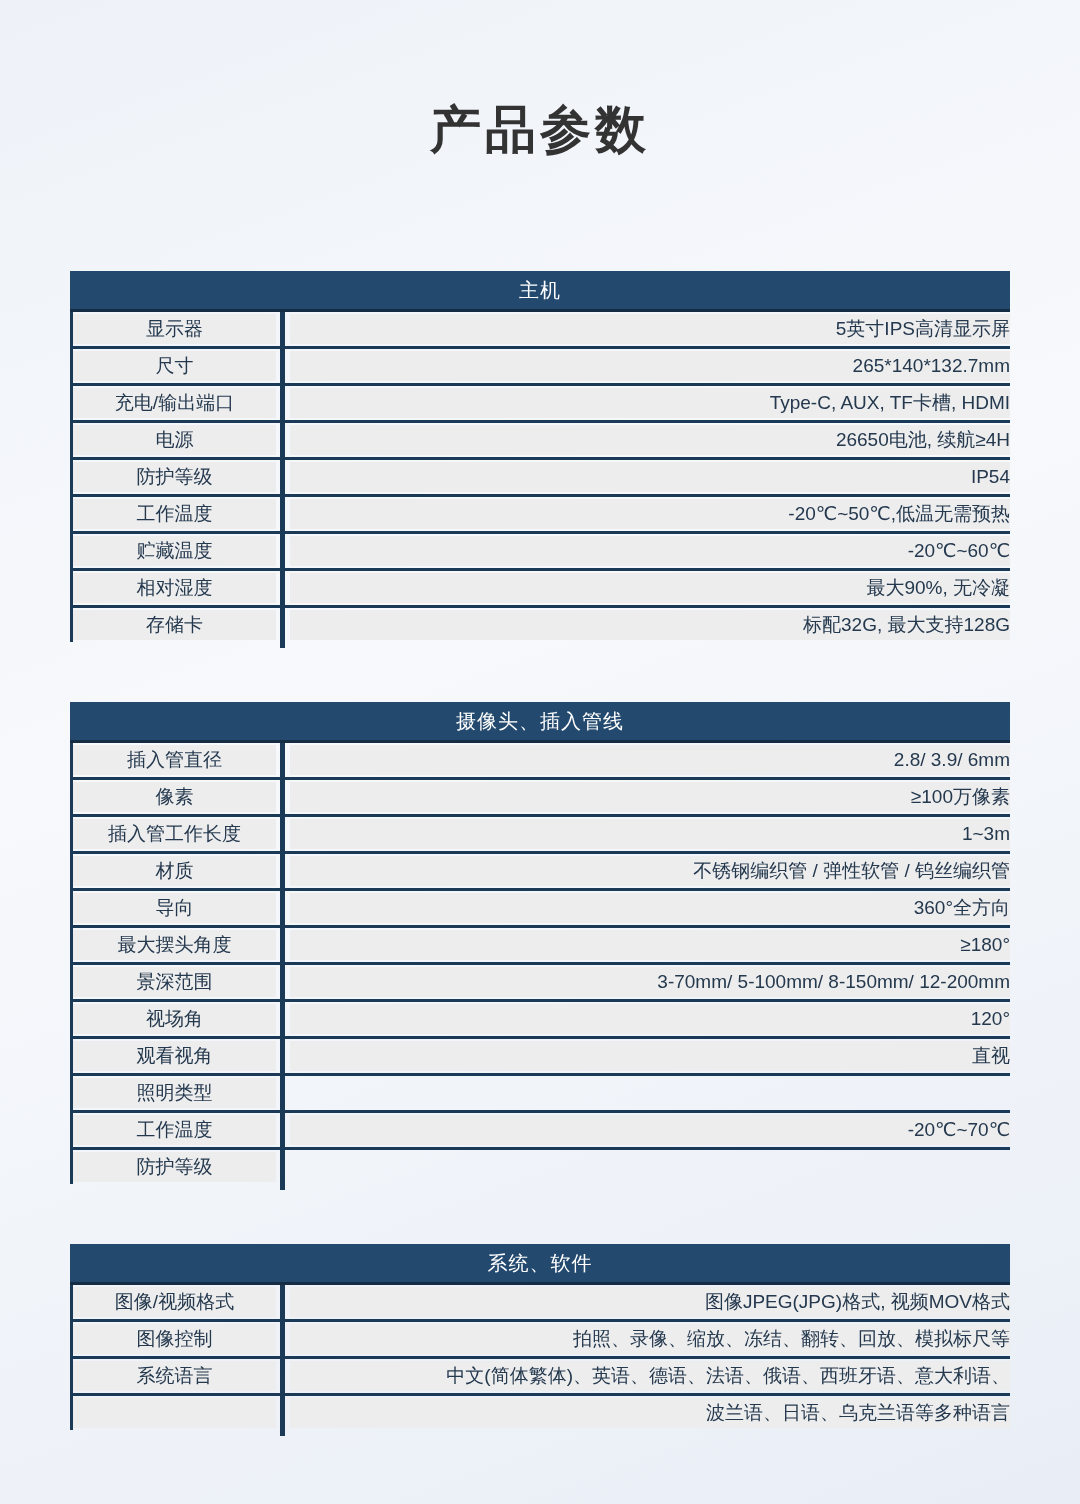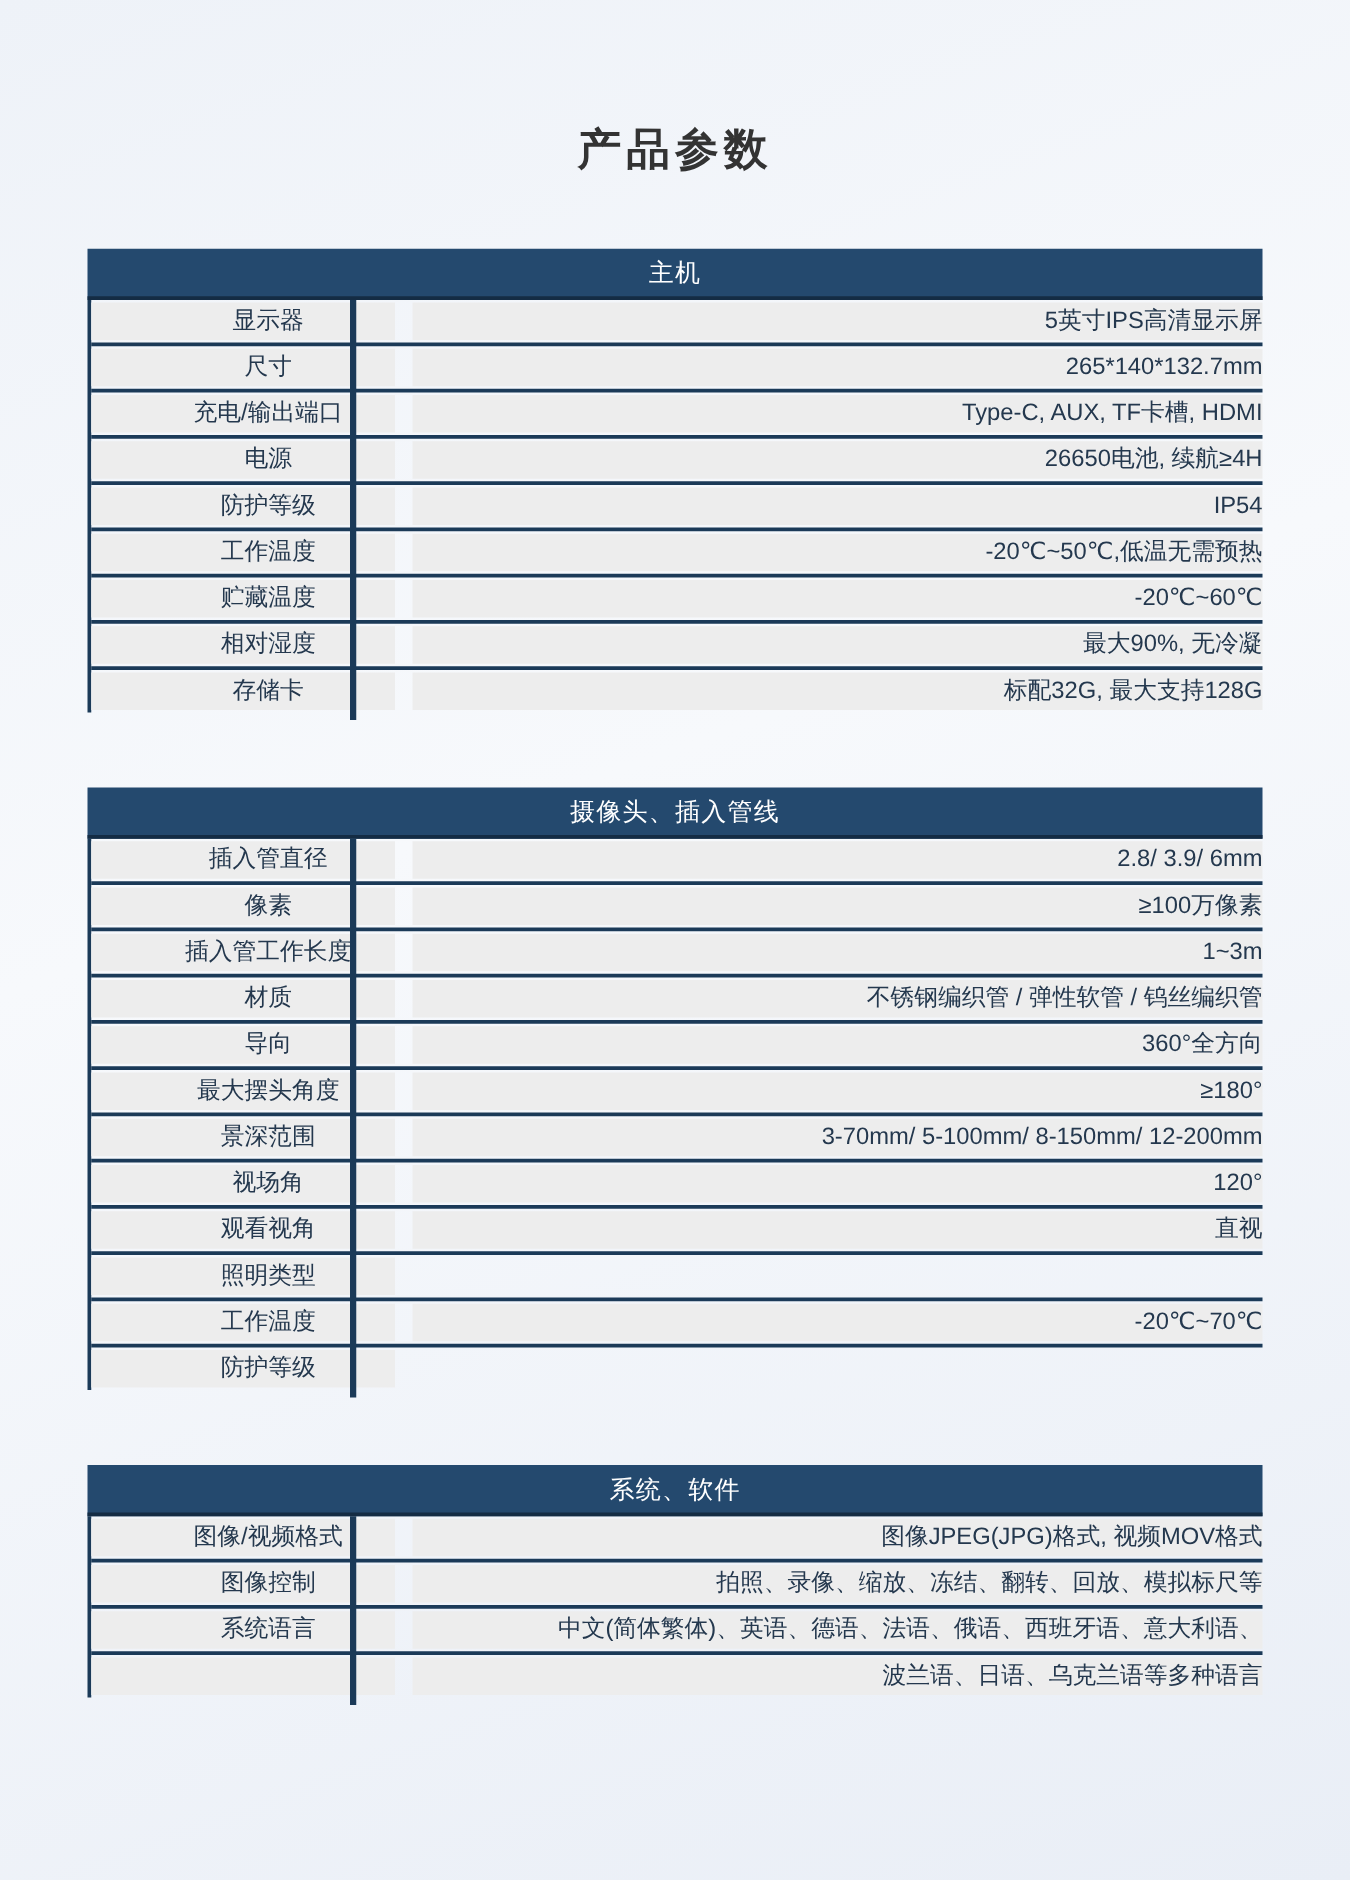--- a/index.html
+++ b/index.html
@@ -12,33 +12,33 @@
   }
   .page {
     position: relative;
     width: 1080px;
     height: 1504px;
   }
   .page-title {
     margin: 0;
     padding-top: 96px;
     text-align: center;
-    font-size: 35px;
+    font-size: 51px;
     font-weight: 700;
     letter-spacing: 4px;
     color: #333333;
   }
   .content {
     margin: 0 70px;
   }
   .spec-table {
     margin-top: 60px;
   }
   .spec-table.first {
-    margin-top: 56px;
+    margin-top: 106px;
   }
   .table-header {
     height: 38px;
     background: var(--header-bg, #24496e);
     border-bottom: 3px solid var(--line-dark, #142c44);
     display: flex;
     align-items: center;
     justify-content: center;
     color: var(--header-text, #ffffff);
     font-size: 20px;
@@ -72,21 +72,20 @@
     font-size: 19px;
     color: var(--row-text, #24384e);
     white-space: nowrap;
     overflow: hidden;
   }
   .label-cell {
     width: 203px;
     text-align: center;
     margin-right: 14px;
     flex: none;
-    padding-left: 40px;
   }
   .value-cell {
     flex: 1;
     padding-left: 20px;
     text-align: right;
   }
 </style>
 </head>
 <body>
 

